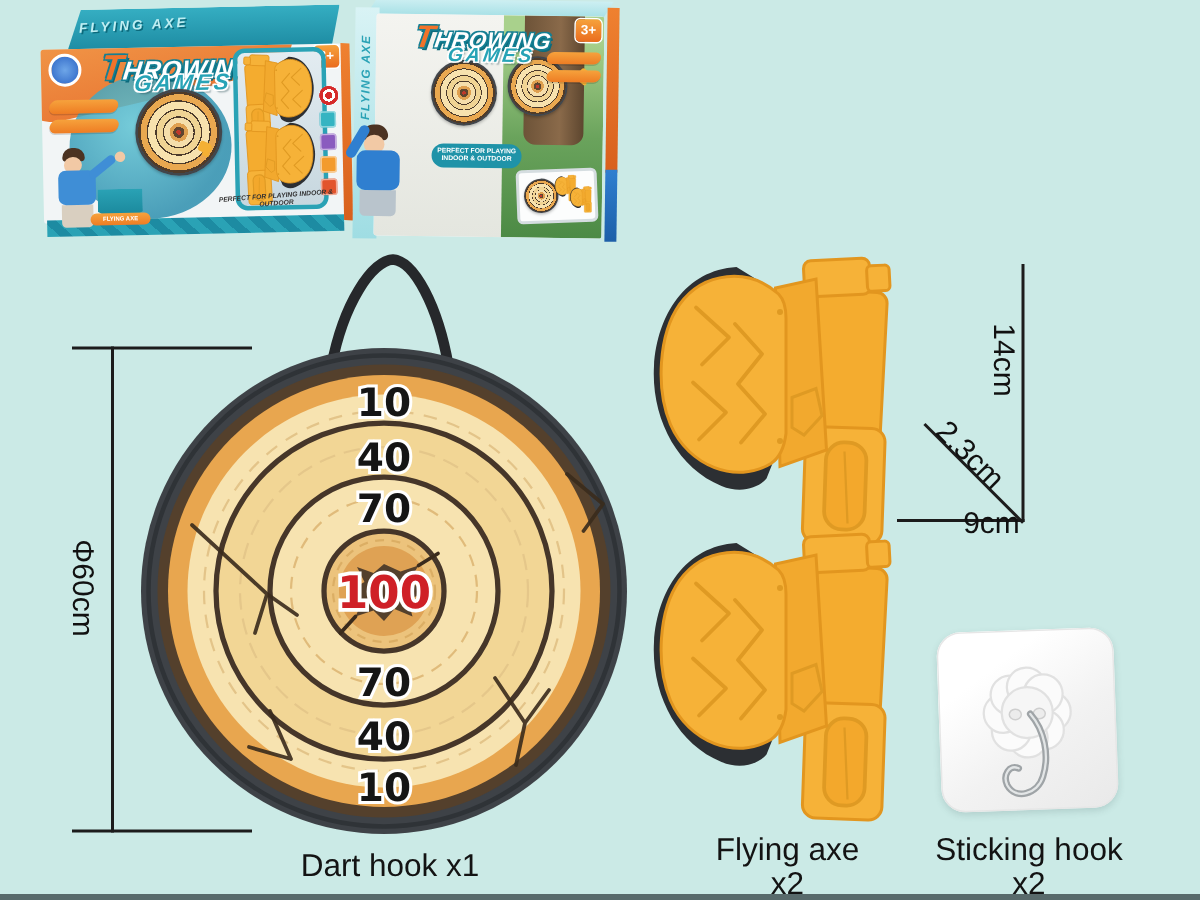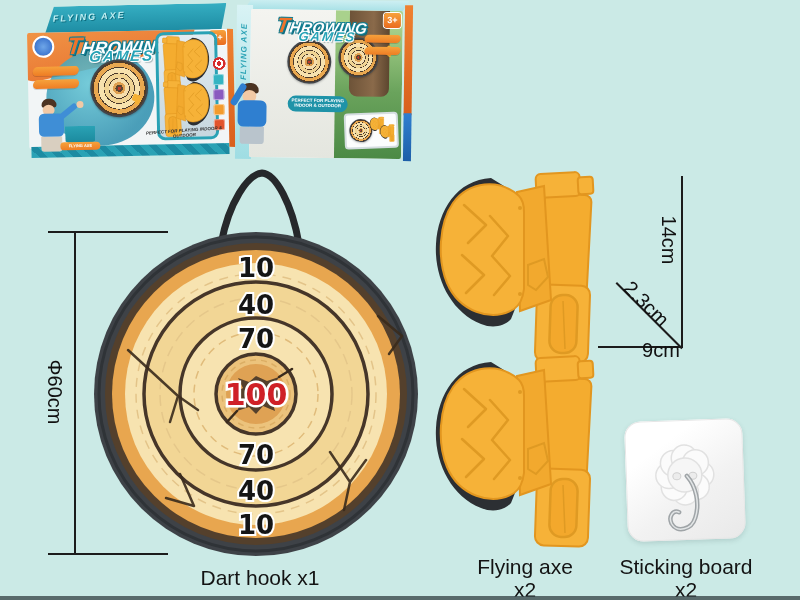--- a/index.html
+++ b/index.html
@@ -247,18 +247,18 @@
       <path d="M61,56 C70,67 73,84 68,98 C64,110 49,113 44,103 C41,96 46,89 52,92" fill="none" stroke="#e3e6e7" stroke-width="1.5" stroke-linecap="round"></path>
     </svg>
   </div>
 
   <div class="caption" style="left:160px;top:566px;width:200px;">Dart hook x1</div>
   <div class="caption" style="left:450px;top:555px;width:150px;">
     <div>Flying axe</div>
     <div>x2</div>
   </div>
   <div class="caption" style="left:600px;top:555px;width:172px;">
-    <div>Sticking board</div>
+    <div>Sticking hook</div>
     <div>x2</div>
   </div>
 
   <div class="bottom-edge"></div>
 </div>
 
 </body></html>

